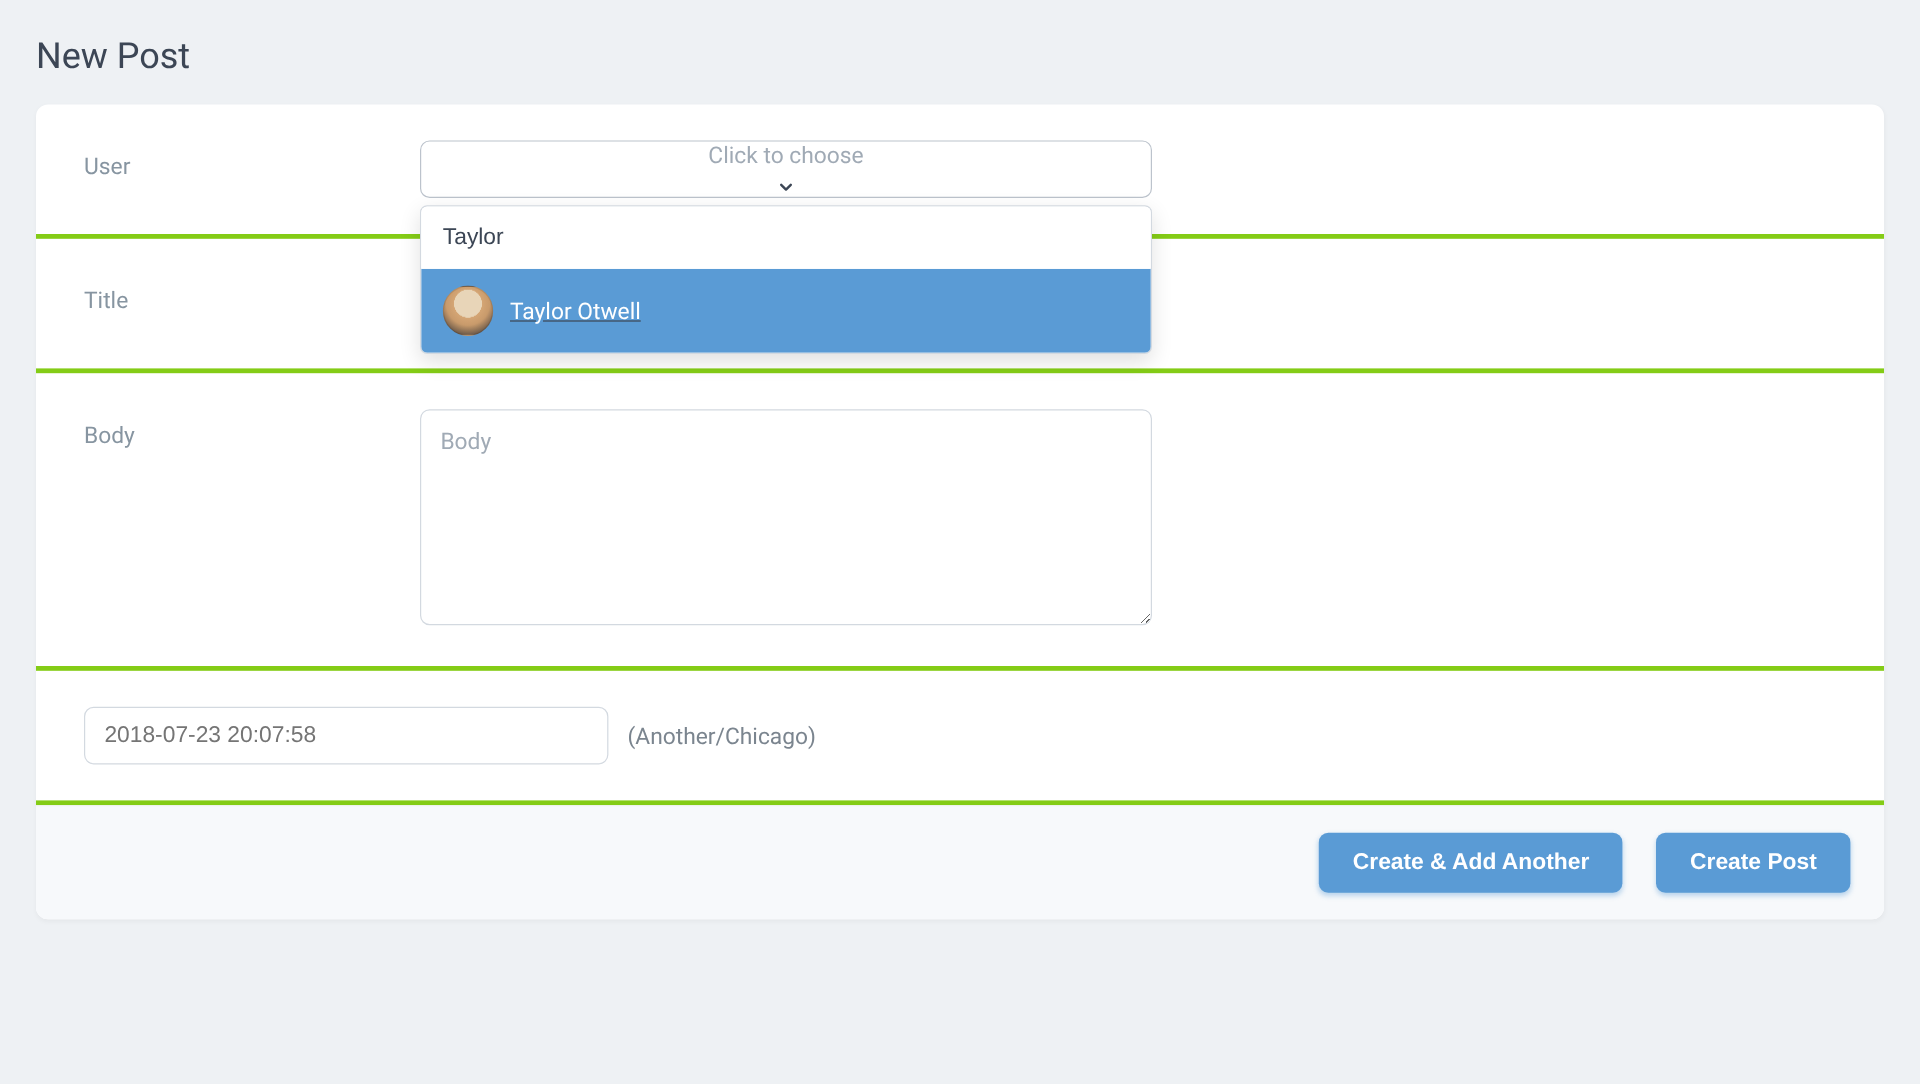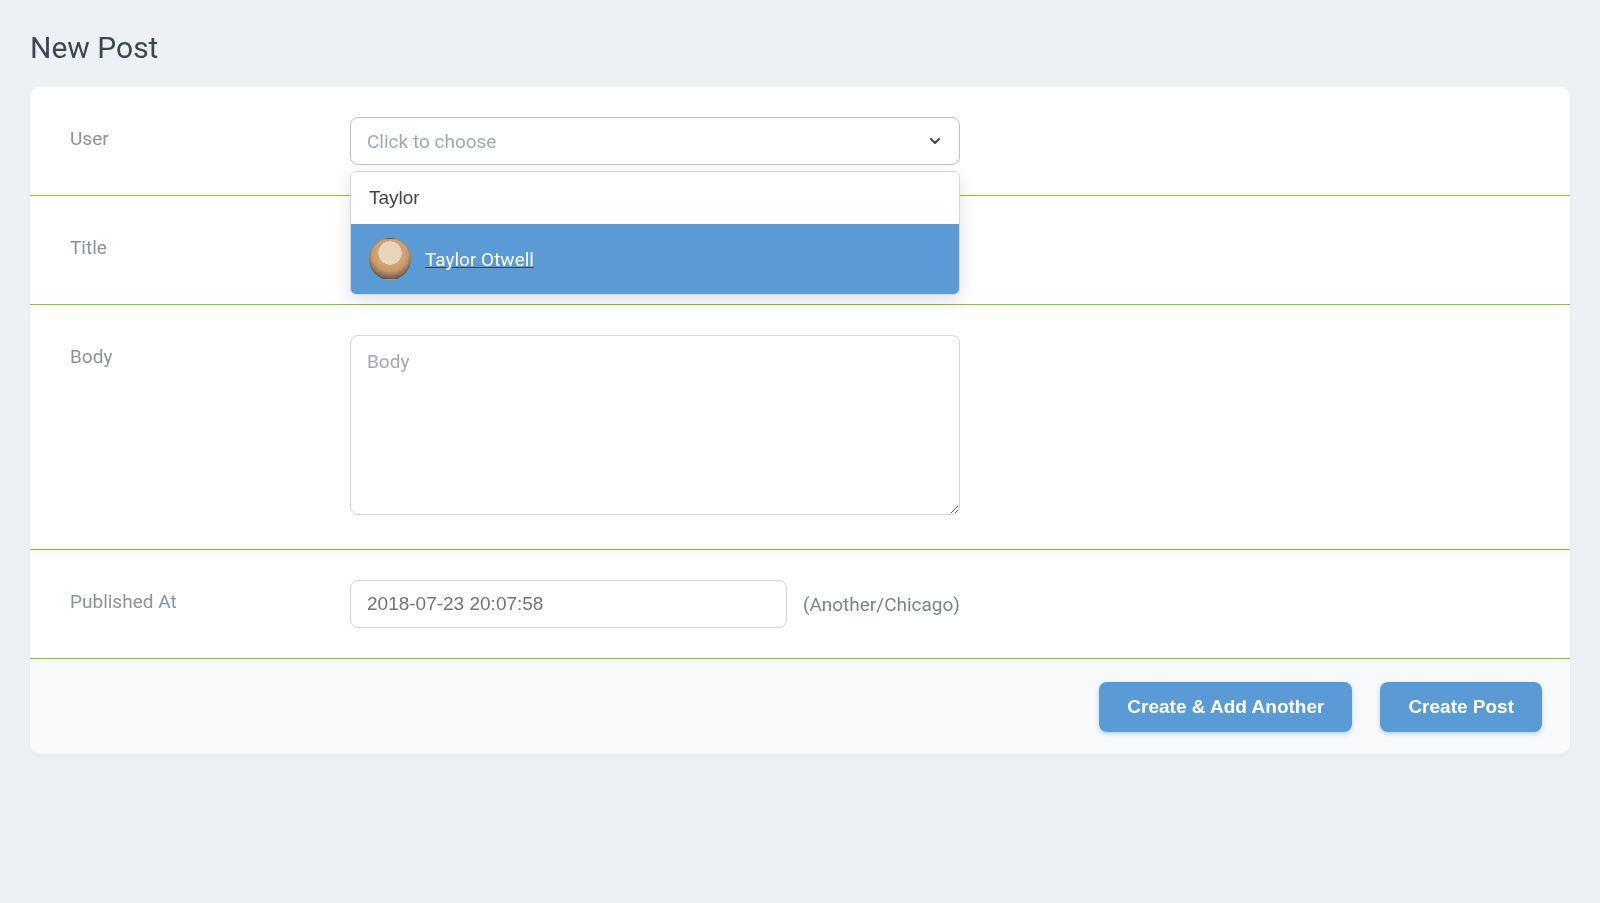--- a/index.html
+++ b/index.html
@@ -21,21 +21,21 @@
     }
     .card {
       background: #ffffff;
       border-radius: 10px;
       box-shadow: 0 2px 4px rgba(0,0,0,0.04);
       overflow: visible;
     }
     .form-row {
       display: flex;
       padding: 30px 40px;
-      border-bottom: 1px solid #84cc16;
+      border-bottom: 4px solid #84cc16;
       align-items: flex-start;
     }
     .form-row:last-of-type {
       border-bottom: none;
     }
     .label {
       width: 280px;
       flex-shrink: 0;
       font-size: 19px;
       color: #8795a1;
@@ -52,20 +52,21 @@
       border: 1px solid #bcc3cc;
       border-radius: 8px;
       background: #fff;
       padding: 0 16px;
       display: flex;
       align-items: center;
       justify-content: space-between;
       cursor: pointer;
       font-size: 19px;
       color: #a0aab5;
+      flex-direction: column;
     }
     .chevron {
       display: inline-flex;
     }
     .dropdown {
       position: absolute;
       top: 54px;
       left: 0;
       right: 0;
       background: #fff;
@@ -207,21 +208,20 @@
   </div>
 
   <div class="form-row">
     <div class="label">Body</div>
     <div class="field">
       <textarea class="textarea" placeholder="Body" style=""></textarea>
     </div>
   </div>
 
   <div class="form-row">
-    <div class="label">Published At</div>
     <div class="field datetime-wrap">
       <input class="datetime-input" type="text" placeholder="2018-07-23 20:07:58" style="">
       <span class="tz">(Another/Chicago)</span>
     </div>
   </div>
 
   <div class="footer">
     <button class="btn">Create &amp; Add Another</button>
     <button class="btn">Create Post</button>
   </div>

